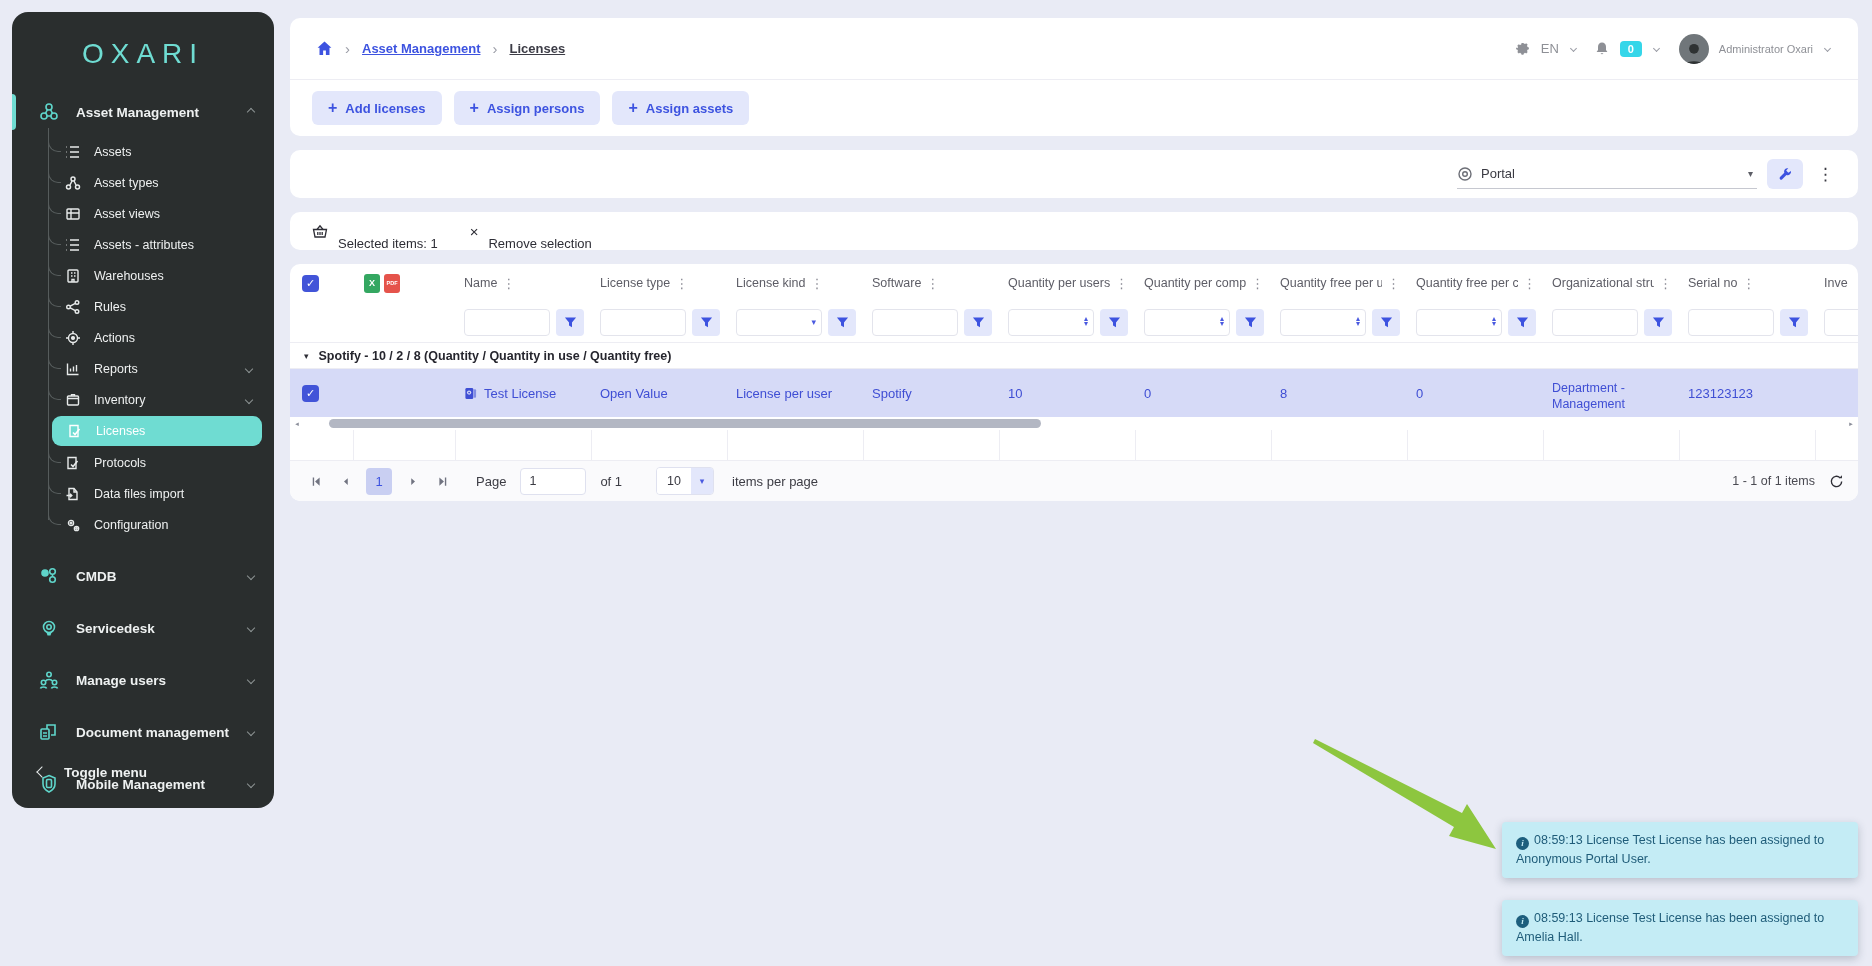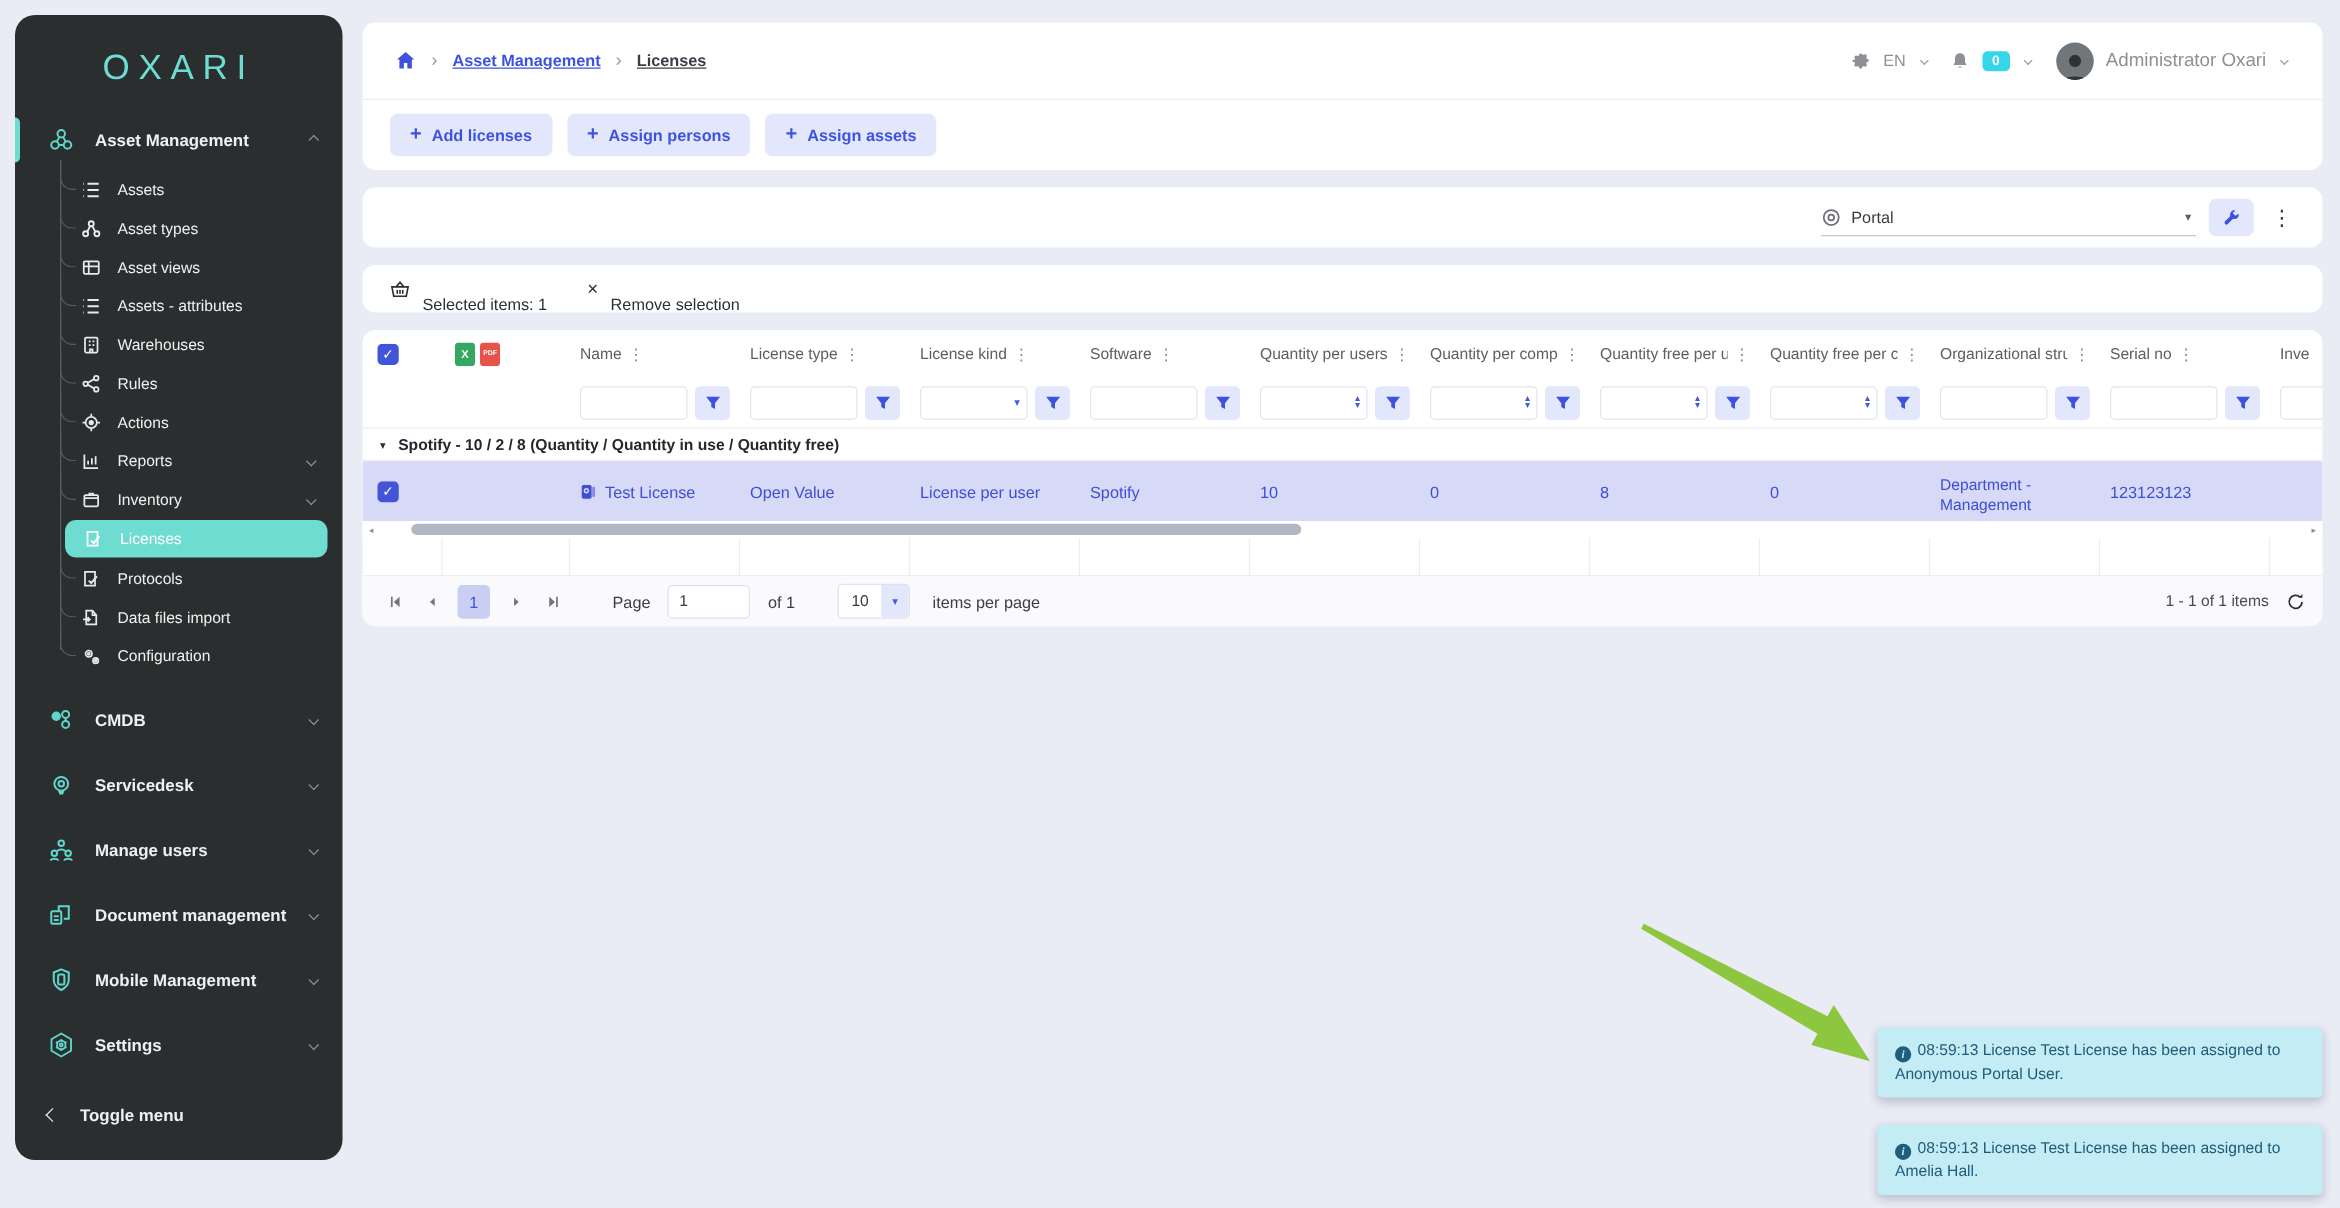--- a/index.html
+++ b/index.html
@@ -6,21 +6,21 @@
   html,body { width:1872px; height:966px; }
   body {
     font-family: "Liberation Sans", sans-serif;
     background:#e9ebf5;
     position:relative;
     overflow:hidden;
     color:#2e2e36;
   }
   
   .sidebar {
-    position:absolute; left:12px; top:12px; width:262px; height:916px;
+    position:absolute; left:12px; top:12px; width:262px; height:796px;
     background:#2a2e2e; border-radius:16px; color:#eef1f1;
     overflow:hidden;
   }
   .logo { text-align:center; padding:26px 0 20px 0; font-size:28px; letter-spacing:7px; color:#6fdcd2; font-weight:400;}
   .sec-item { position:relative; display:flex; align-items:center; gap:16px; height:44px; padding:0 20px 0 26px; cursor:pointer; }
   .sec-item .sec-label { font-size:13.5px; font-weight:700; flex:1; }
   .sec-ic { width:22px; height:22px; display:flex; align-items:center; justify-content:center; color:#5fd6cb; flex:0 0 22px;}
   .sec-ic svg { width:22px; height:22px; }
   .chev { width:6px; height:6px; border-right:1.5px solid #8d9393; border-bottom:1.5px solid #8d9393; transform:rotate(45deg); flex:0 0 auto;}
   .chev.up { transform:rotate(-135deg); }
@@ -54,21 +54,21 @@
   .crumb-sep { color:#9a9ca6; font-size:15px; }
   .crumb-link { color:#3d53e0; font-size:13px; font-weight:700; text-decoration:underline; cursor:pointer;}
   .crumb-current { color:#3c3c46; font-size:13px; font-weight:700; text-decoration:underline; cursor:pointer;}
   .top-icons { display:flex; align-items:center; gap:10px; color:#8e9096; }
   .ti { display:flex; align-items:center; justify-content:center; cursor:pointer;}
   .lang { font-size:13px; color:#8e9096; }
   .badge { background:#35d6e9; color:#fff; font-size:11px; font-weight:700; min-width:22px; height:16px; border-radius:4px;
     display:flex; align-items:center; justify-content:center; padding:0 4px;}
   .tiny-caret { width:5px;height:5px;border-right:1.5px solid #9a9ca6;border-bottom:1.5px solid #9a9ca6;transform:rotate(45deg); margin:0 2px;}
   .avatar { width:30px; height:30px; border-radius:50%; background:#70767a; overflow:hidden; display:flex; align-items:flex-end; justify-content:center;}
-  .user-name { font-size:15px; color:#8e9096; }
+  .user-name { font-size:11px; color:#8e9096; }
   .btn-row { height:56px; display:flex; align-items:center; gap:12px; padding:0 22px; }
   .action-btn { display:flex; align-items:center; gap:8px; background:#e3e7fb; color:#3d53e0; border:none; height:34px;
     padding:0 16px; border-radius:6px; font-size:13px; font-weight:600; font-family:inherit; cursor:pointer;}
   .plus { font-size:16px; font-weight:600; line-height:1;}
   
   .view-card { margin-top:14px; height:48px; display:flex; align-items:center; justify-content:flex-end; gap:10px; padding:0 20px;}
   .view-dd { width:300px; display:flex; align-items:center; gap:8px; border-bottom:1px solid #c6c8d0; height:30px; cursor:pointer;}
   .view-dd .vlabel { font-size:13px; color:#3a3a42; flex:1;}
   .eye-ic { color:#6d6f77; display:flex;}
   .dd-caret { color:#5c5e66; font-size:10px; margin-right:4px;}
@@ -116,21 +116,21 @@
   .tscroll { height:13px; display:flex; align-items:center; background:#fff; padding:0 3px; gap:2px;}
   .scr-arrow { font-size:7px; color:#8a8d99; width:8px; text-align:center; cursor:pointer;}
   .scr-track { flex:1; height:9px; position:relative;}
   .scr-thumb { position:absolute; left:26px; top:0; width:712px; height:9px; background:#b3b7c3; border-radius:5px; cursor:grab;}
   .tempty { height:31px; border-bottom:1px solid #ededf3;}
   .tempty > div { border-right:1px solid #ededf3; height:100%;}
   .tfoot { height:40px; background:#fafafc; display:flex; align-items:center; padding:0 14px; gap:8px; border-radius:0 0 10px 10px;}
   .nav-btn { width:22px; height:22px; display:flex; align-items:center; justify-content:center; color:#707380; cursor:pointer;}
   .pgnum { width:26px; height:27px; background:#c9cff2; border-radius:4px; color:#3d53e0; font-size:13px;
     display:flex; align-items:center; justify-content:center; cursor:pointer; margin:0 2px;}
-  .pg-label { font-size:13px; color:#3c3c44; margin-left:28px;}
+  .pg-label { font-size:13px; color:#3c3c44; margin-left:14px;}
   .pg-input { width:66px; height:27px; border:1px solid #dfe1ef; border-radius:4px; background:#fff; font-family:inherit;
     font-size:12.5px; padding:0 8px; outline:none; margin:0 6px; color:#3a3a42;}
   .pg-of { font-size:13px; color:#3c3c44; margin-right:26px;}
   .pp-select { display:flex; height:28px; border:1px solid #dfe1ef; border-radius:4px; overflow:hidden; cursor:pointer; margin-right:10px;}
   .pp-val { width:34px; background:#fff; display:flex; align-items:center; justify-content:center; font-size:12.5px; color:#3a3a42;}
   .pp-caret { width:22px; background:#e3e7fb; display:flex; align-items:center; justify-content:center; color:#4a5ae0; font-size:9px;}
   .pp-label { font-size:13px; color:#3c3c44;}
   .foot-right { margin-left:auto; display:flex; align-items:center; gap:14px;}
   .range-text { font-size:12.5px; color:#4a4a52;}
   .refresh { color:#2e2e36; display:flex; cursor:pointer;}

